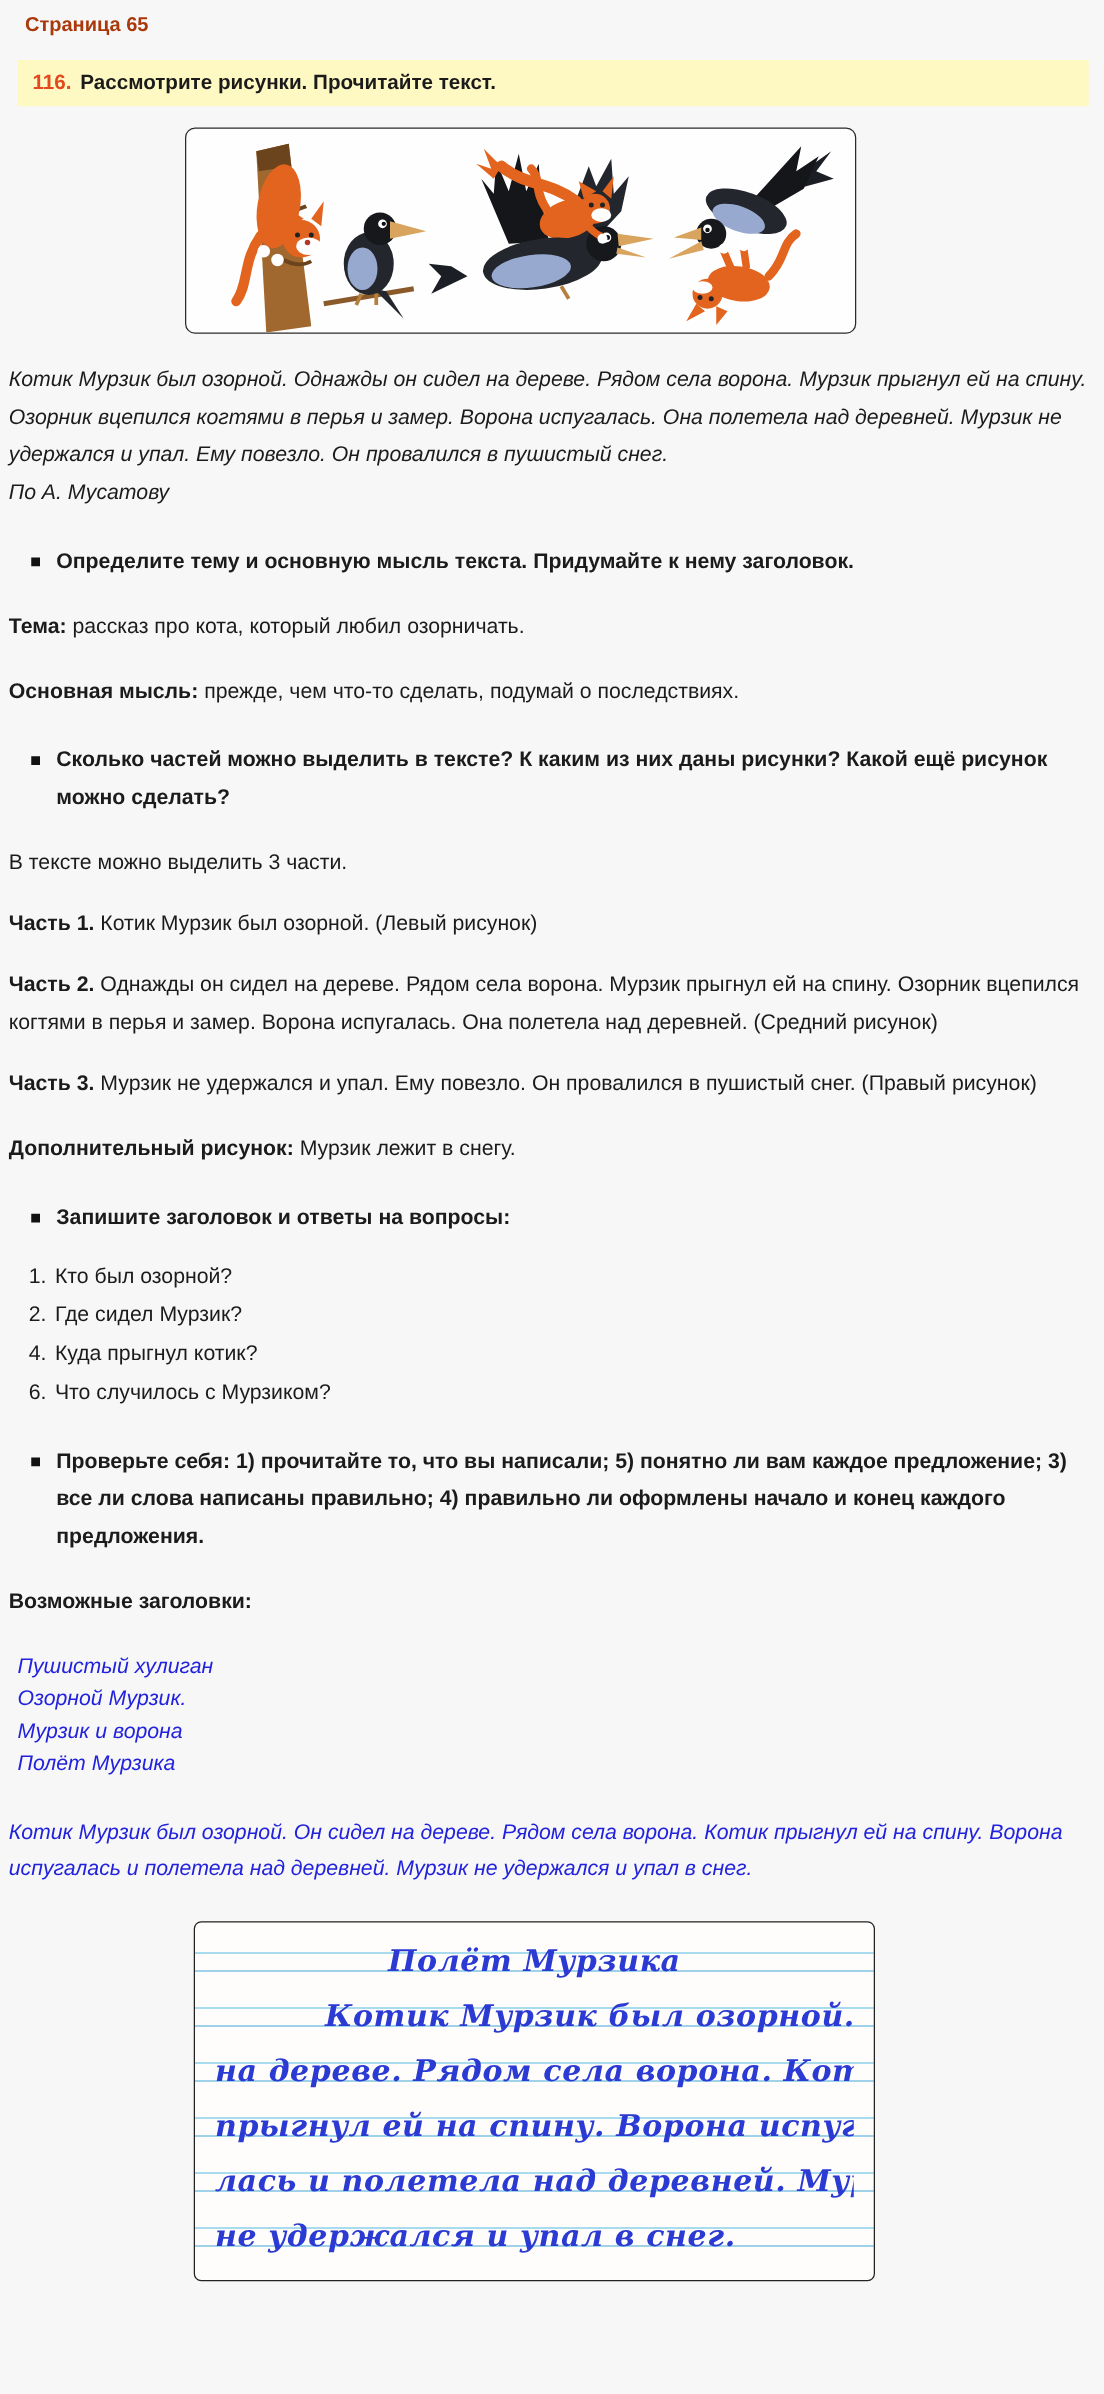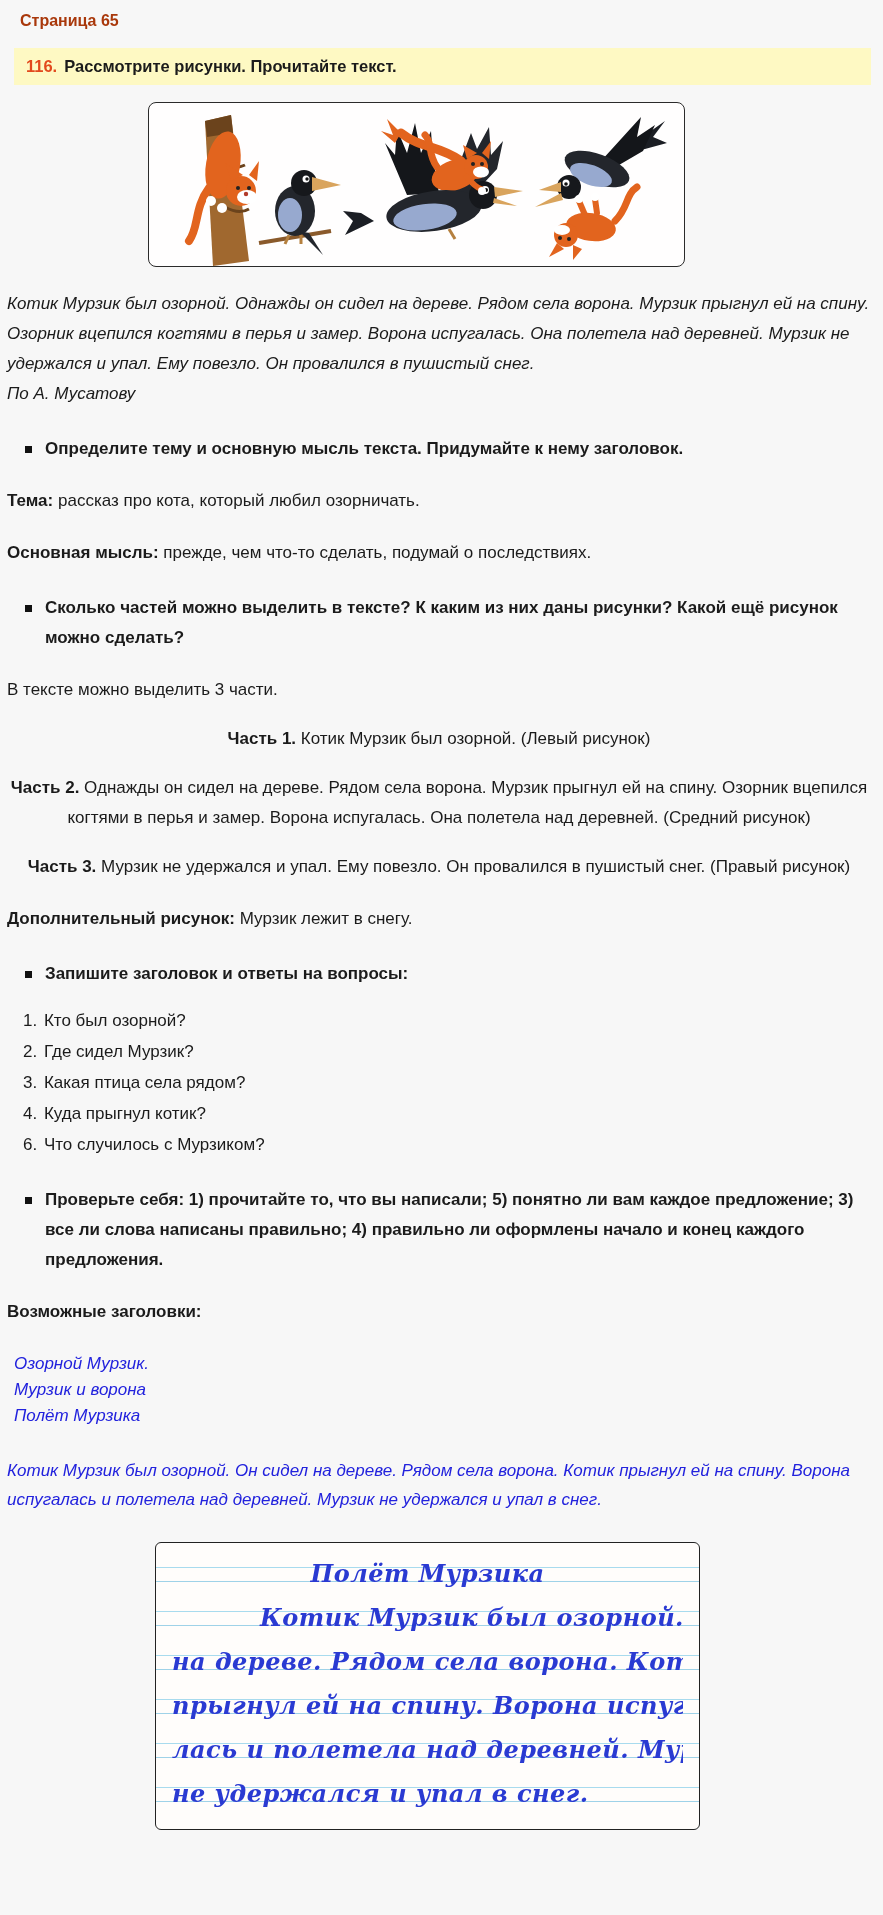--- a/index.html
+++ b/index.html
@@ -42,21 +42,21 @@
   p.block{margin:22px 0 0 0;line-height:30px;}
   .story{font-style:italic;}
   .story .author{display:block;}
   .bullet{
     display:flex;gap:13px;
     margin:25px 0 0 18px;
     font-weight:700;line-height:30px;
   }
   .sq{flex:0 0 auto;width:7px;height:7px;background:#111;margin-top:12px;}
   .bullet p{margin:0;line-height:30px;}
-  .part{margin:19px 0 0 0;line-height:30px;text-align:center;}
+  .part{margin:19px 0 0 0;line-height:30px;}
   .qlist{margin:16px 0 0 0;}
   .q-item{line-height:31px;margin-left:16px;}
   .q-item .qnum{margin-right:2px;}
   .blue{color:var(--blue-text);font-style:italic;}
   .blue-line{line-height:26px;margin-left:7px;}
   .blue-list{margin-top:24px;}
   .final-blue{margin:27px 0 0 0;line-height:29px;}
   .copybook{
     width:511px;
     margin:28px 0 0 148px;
@@ -198,33 +198,33 @@
   <p class="block"><b>Дополнительный рисунок:</b><span> Мурзик лежит в снегу.</span></p>
 
   <div class="bullet">
     <span class="sq"></span>
     <p>Запишите заголовок и ответы на вопросы:</p>
   </div>
 
   <div class="qlist">
     <div class="q-item"><span class="qnum">1.</span><span> Кто был озорной?</span></div>
     <div class="q-item"><span class="qnum">2.</span><span> Где сидел Мурзик?</span></div>
-    <div class="q-item"><span class="qnum">3.</span><span> Какая птица села рядом?</span></div>
     <div class="q-item"><span class="qnum">4.</span><span> Куда прыгнул котик?</span></div>
     <div class="q-item"><span class="qnum">6.</span><span> Что случилось с Мурзиком?</span></div>
   </div>
 
   <div class="bullet">
     <span class="sq"></span>
     <p>Проверьте себя: 1) прочитайте то, что вы написали; 5) понятно ли вам каждое предложение; 3) все ли слова написаны правильно; 4) правильно ли оформлены начало и конец каждого предложения.</p>
   </div>
 
   <p class="block"><b>Возможные заголовки:</b></p>
 
   <div class="blue-list">
+    <div class="blue blue-line">Пушистый хулиган</div>
     <div class="blue blue-line">Озорной Мурзик.</div>
     <div class="blue blue-line">Мурзик и ворона</div>
     <div class="blue blue-line">Полёт Мурзика</div>
   </div>
 
   <p class="blue final-blue">Котик Мурзик был озорной. Он сидел на дереве. Рядом села ворона. Котик прыгнул ей на спину. Ворона испугалась и полетела над деревней. Мурзик не удержался и упал в снег.</p>
 
   <div class="copybook">
     <div class="hw-line hw-center">Полёт Мурзика</div>
     <div class="hw-line hw-indent">Котик Мурзик был озорной. Он сидел</div>

